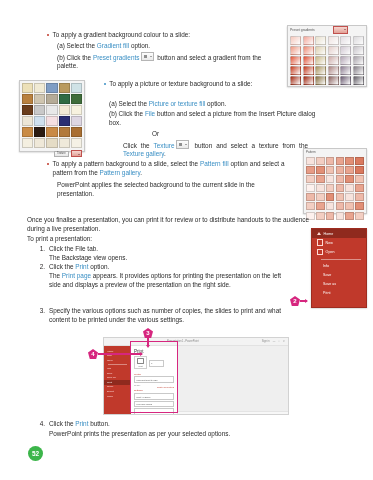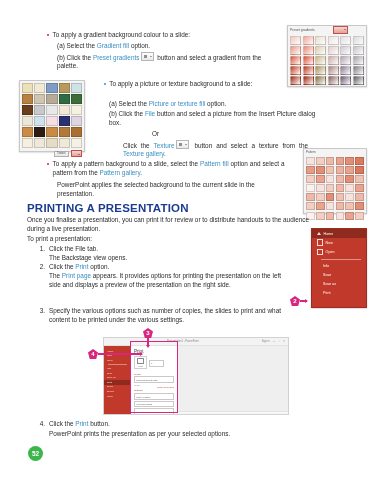--- a/index.html
+++ b/index.html
@@ -599,21 +599,20 @@
 
   <div class="bullet-row" style="left:47px; top:160px; width:240px;">
     <span class="dot"></span>
     <span class="body-text justify" style="width:232px;">
       <span>To apply a pattern background to a slide, select the </span><span class="kw">Pattern fill</span><span> option and select a pattern from the </span><span class="kw">Pattern gallery</span><span>.</span>
     </span>
   </div>
 
   <div class="body-text" style="position:absolute; left:57px; top:181px; width:232px;">PowerPoint applies the selected background to the current slide in the presentation.</div>
 
-  <div class="section-title">PRINTING A PRESENTATION</div>
 
   <div class="body-text justify" style="position:absolute; left:27px; top:216px; width:282px;">Once you finalise a presentation, you can print it for review or to distribute handouts to the audience during a live presentation.</div>
 
   <div class="body-text" style="position:absolute; left:27px; top:235px;">To print a presentation:</div>
 
   <div class="num-item" style="left:34px; top:245px; width:250px;">
     <span class="num">1.</span>
     <span class="body-text">Click the File tab.</span>
   </div>
   <div class="body-text" style="position:absolute; left:49px; top:254px;">The Backstage view opens.</div>

